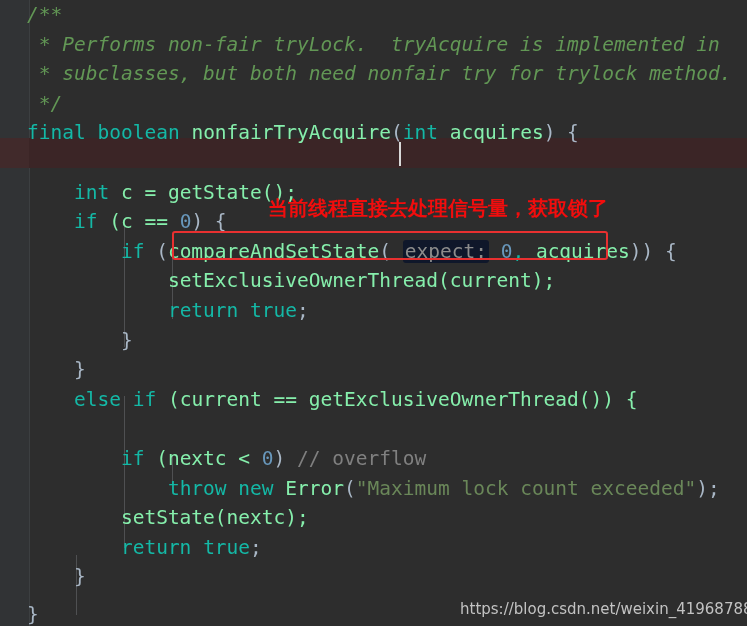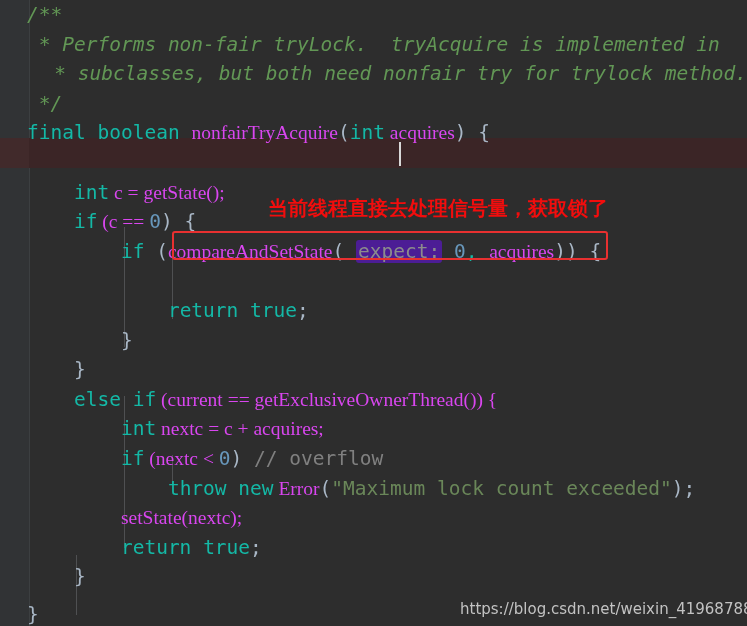--- a/index.html
+++ b/index.html
@@ -75,31 +75,31 @@
 
   
   .indent-guide {
     position: absolute;
     width: 1px;
     background: #4f5052;
   }
 
   
   .kw      { color: #14b8a6; }
-  .ident   { color: #d946ef; font-family: Liberation Serif, serif; }
+  .ident   { color: #86efac; }
   .num     { color: #6897bb; }
   .str     { color: #6a8759; }
   .cmt     { color: #808080; }
   .doc     { color: #629755; font-style: italic; }
   .fn-it   { color: #a9b7c6; font-style: italic; }
   .punct   { color: #a9b7c6; }
   .hilite  { background: #32593d; }
   .phint {
     color: #8c8c8c;
-    background: #4c1d95;
+    background: #0f172a;
     border-radius: 3px;
     padding: 0 2px;
   }
 
   
   .caret {
     position: absolute;
     width: 2px;
     height: 24px;
     background: #d8d8d8;
@@ -148,44 +148,44 @@
   <div class="indent-guide" style="left:124px; top:396px;  height:152px;"></div>
   <div class="indent-guide" style="left:172px; top:455px;  height:30px;"></div>
   <div class="indent-guide" style="left:76px;  top:555px;  height:60px;"></div>
 
   <div class="code">
 
     <div class="line" style="top:0px;"><span class="txt"><span class="doc">/**</span></span></div>
 
     <div class="line" style="top:29.6px;"><span class="txt"><span class="doc"> * Performs non-fair tryLock.  tryAcquire is implemented in</span></span></div>
 
-    <div class="line" style="top:59.2px;text-align:right;"><span class="txt"><span class="doc"> * subclasses, but both need nonfair try for trylock method.</span></span></div>
+    <div class="line" style="top:59.2px;"><span class="txt"><span class="doc"> * subclasses, but both need nonfair try for trylock method.</span></span></div>
 
     <div class="line" style="top:88.8px;"><span class="txt"><span class="doc"> */</span></span></div>
 
     <div class="line" style="top:118.4px;"><span class="txt"><span class="kw">final</span> <span class="kw">boolean</span> <span class="ident">nonfairTryAcquire</span><span class="punct">(</span><span class="kw">int</span><span class="ident"> acquires</span><span class="punct">) {</span></span></div>
 
     <div class="caret" style="left:399px; top:142px;"></div>
 
     <div class="line" style="top:177.6px;"><span class="txt">    <span class="kw">int</span><span class="ident"> c = getState();</span></span></div>
 
     <div class="line" style="top:207.2px;"><span class="txt">    <span class="kw">if</span><span class="ident"> (c == </span><span class="num">0</span><span class="punct">) {</span></span></div>
 
     <div class="line" style="top:236.8px;"><span class="txt">        <span class="kw">if</span><span class="punct"> (</span><span class="ident">compareAndSetState</span><span class="punct">(</span> <span class="phint">expect:</span> <span class="num">0</span><span class="kw">, </span><span class="ident">acquires</span><span class="punct">)) {</span></span></div>
 
+    <div class="line" style="top:266.4px;"><span class="txt">            <span class="ident">setExclusiveOwnerThread(current);</span></span></div>
 
     <div class="line" style="top:296px;"><span class="txt">            <span class="kw">return</span> <span class="kw">true</span><span class="punct">;</span></span></div>
 
     <div class="line" style="top:325.6px;"><span class="txt">        <span class="punct">}</span></span></div>
 
     <div class="line" style="top:355.2px;"><span class="txt">    <span class="punct">}</span></span></div>
 
     <div class="line" style="top:384.8px;"><span class="txt">    <span class="kw">else</span> <span class="kw">if</span><span class="ident"> (current == getExclusiveOwnerThread()) {</span></span></div>
 
-    <div class="line" style="top:414.4px;"><span class="txt">        <span class="kw">int</span><span class="ident"> nextc = c + acquires;</span></span></div>
 
     <div class="line" style="top:444px;"><span class="txt">        <span class="kw">if</span><span class="ident"> (nextc &lt; </span><span class="num">0</span><span class="punct">) </span><span class="cmt">// overflow</span></span></div>
 
     <div class="line" style="top:473.6px;"><span class="txt">            <span class="kw">throw</span> <span class="kw">new</span><span class="ident"> Error</span><span class="punct">(</span><span class="str">"Maximum lock count exceeded"</span><span class="punct">);</span></span></div>
 
     <div class="line" style="top:503.2px;"><span class="txt">        <span class="ident">setState(nextc);</span></span></div>
 
     <div class="line" style="top:532.8px;"><span class="txt">        <span class="kw">return</span> <span class="kw">true</span><span class="punct">;</span></span></div>
 
     <div class="line" style="top:562.4px;"><span class="txt">    <span class="punct">}</span></span></div>

